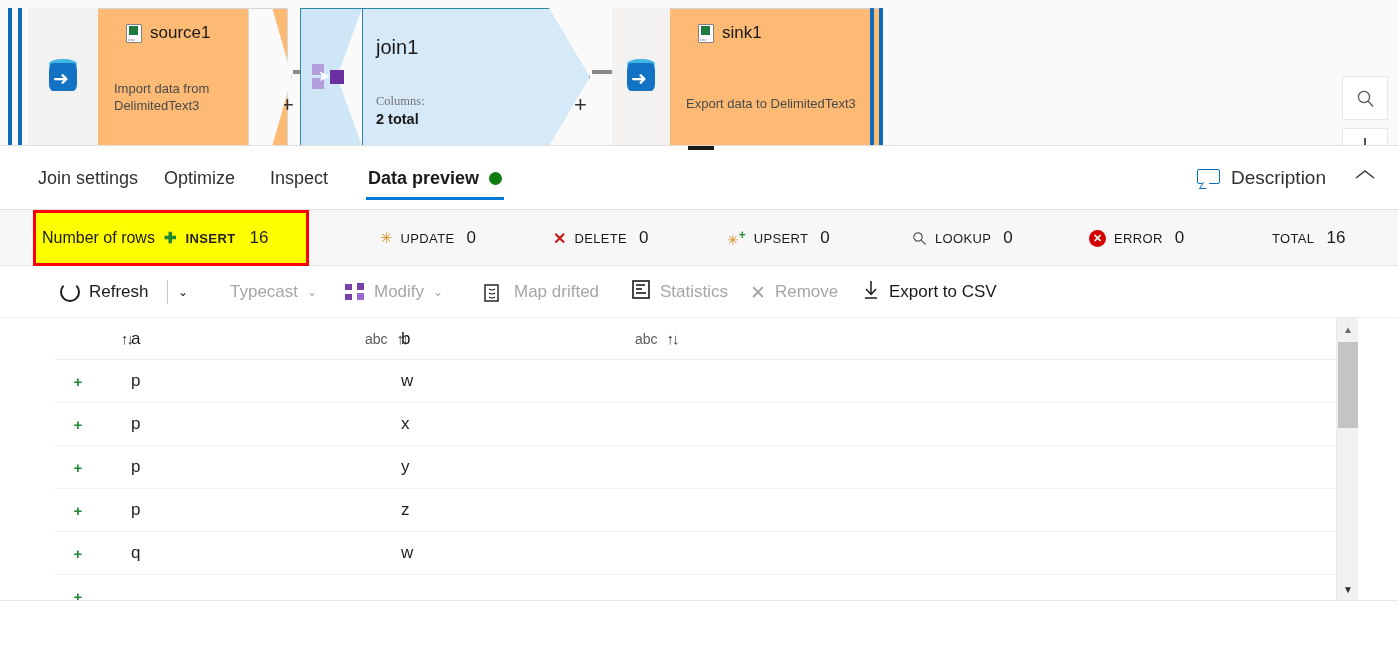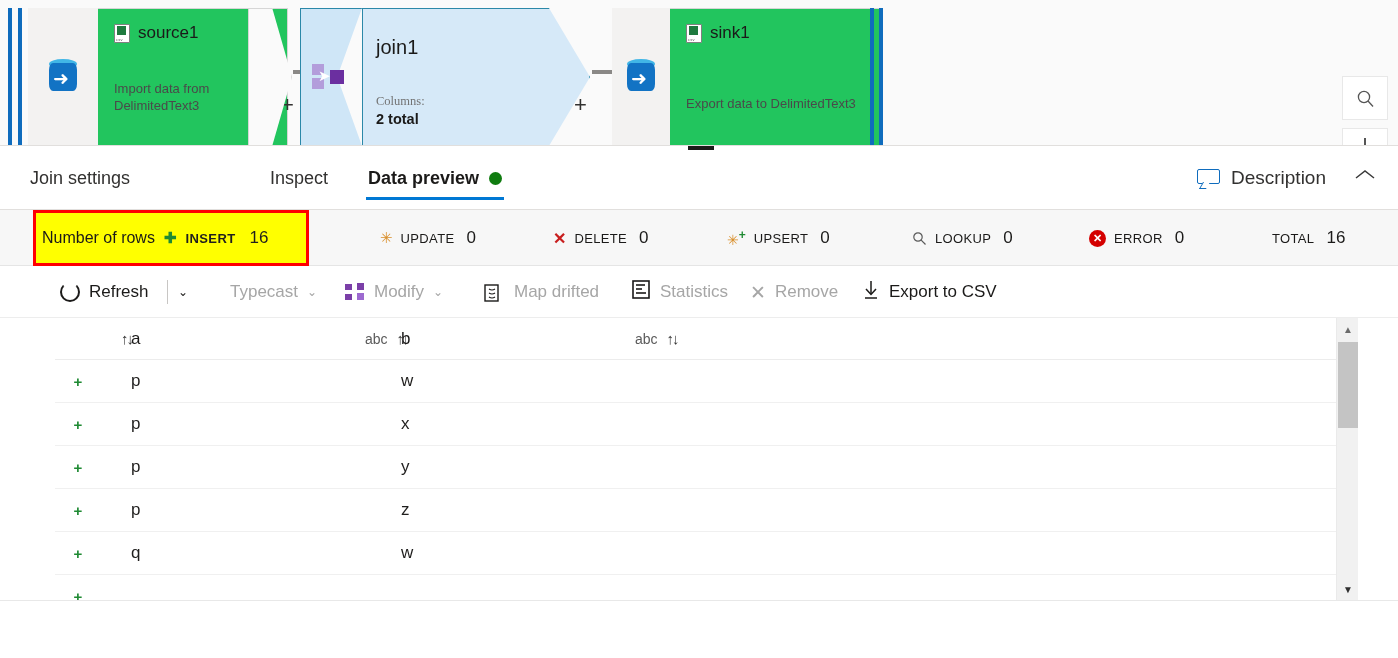--- a/index.html
+++ b/index.html
@@ -27,23 +27,23 @@
   
   .sel-bar { position:absolute; top:8px; width:4px; height:138px; background:#0f6cbd; }
 
   .node { position:absolute; top:8px; height:138px; }
 
   .node-icon-pane {
     position:absolute; left:0; top:0; width:70px; height:100%;
     background:#f3f2f1; display:flex; align-items:center; justify-content:center;
   }
   .node-body {
-    position:absolute; top:0; height:100%; background:#22c55e;
+    position:absolute; top:0; height:100%; background:#fdba74;
     border:1px solid #d6d6d6; border-left:none;
-    padding:14px 16px;
+    padding:14px 28px;
   }
   .node-title { font-size:17px; color:#1b1a19; display:flex; align-items:center; gap:8px; }
   .node-sub { position:absolute; left:16px; bottom:30px; font-size:13px; color:#4a4a4a; line-height:1.35; }
   .node-sub-label { font-size:12.5px; color:#737373;font-family:Liberation Serif, serif; }
   .node-sub-strong { font-size:14.5px; color:#1b1a19; font-weight:600; margin-top:2px; }
 
   
   .hex-wrap { position:absolute; top:8px; height:138px; }
   .hex-left {
     position:absolute; left:0; top:0; width:62px; height:100%;
@@ -290,22 +290,25 @@
       </svg>
   </div>
   <div class="canvas-btn" style="left:1342px; top:128px; height:30px;">
     <span style="display:block; width:2px; height:11px; background:#555;"></span>
   </div>
 </div>
 <div id="canvas-bottom-rule"></div>
 <div style="position:absolute; left:688px; top:146px; width:26px; height:4px; background:#1b1a19; z-index:6;"></div>
 
 <div id="tabrow">
-  <div class="tab" style="left:28px;">
+  <div class="tab" style="left:36px;">
       <span>Join settings</span>
+    </div>
+  <div class="tab" style="left:162px;">
+      <span>Optimize</span>
     </div>
   <div class="tab" style="left:268px;">
       <span>Inspect</span>
     </div>
   <div class="tab active" style="left:366px;">
     <span>Data preview</span>
     <span class="green-dot"></span>
     <span class="underline"></span>
   </div>
 

